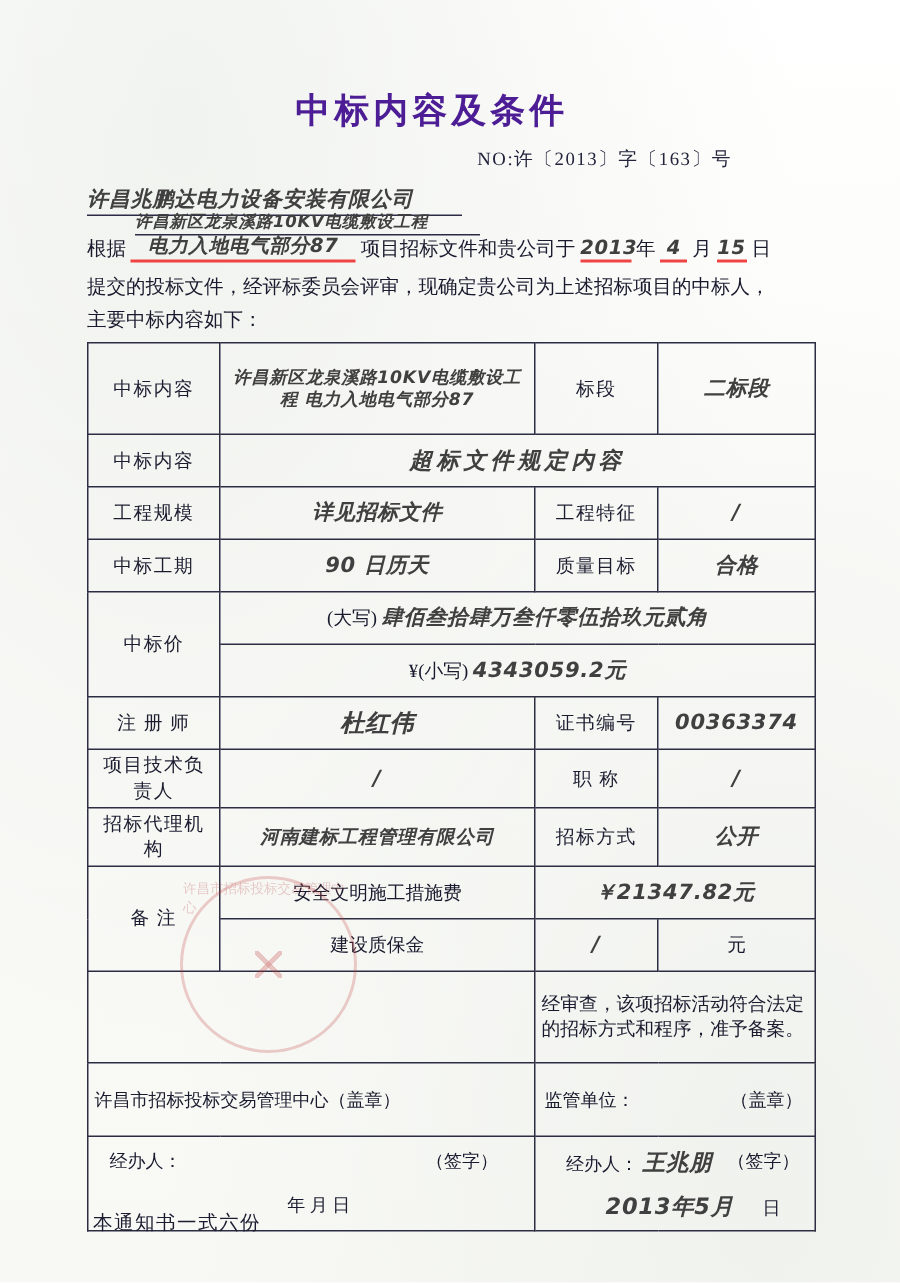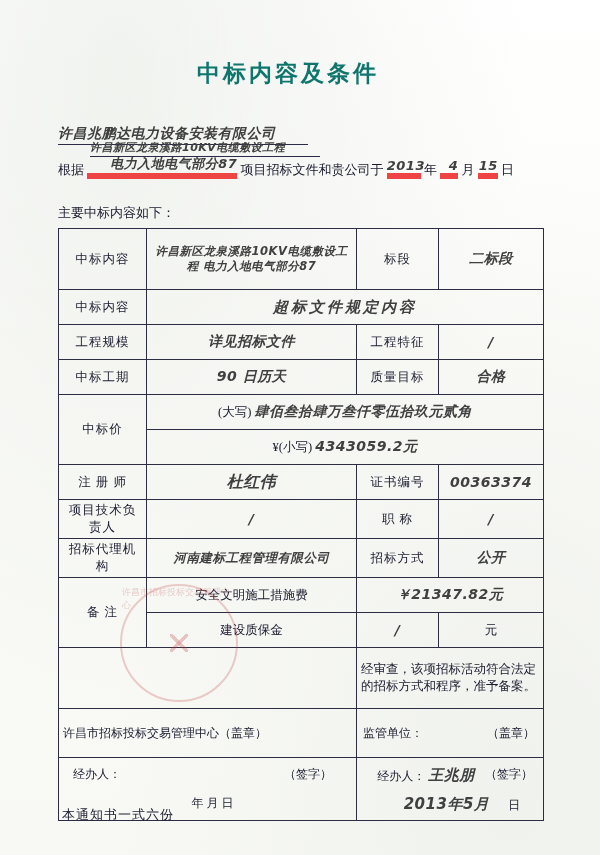--- a/index.html
+++ b/index.html
@@ -35,21 +35,21 @@
   .doc-title {
     position: absolute;
     top: 58px;
     left: 0;
     width: 576px;
     text-align: center;
     font-family: "Liberation Sans", sans-serif;
     font-weight: bold;
     font-size: 23px;
     letter-spacing: 3px;
-    color: #0f766e;
+    color: #4c1d95;
   }
   .doc-no {
     position: absolute;
     top: 98px;
     right: 112px;
     font-size: 12.5px;
     letter-spacing: 1px;
     color: #23233c;
   }
   
@@ -81,22 +81,22 @@
   .line-root {
     position: absolute;
     top: 155px;
     left: 58px;
     width: 490px;
     font-size: 13px;
   }
   .line-root .seg { display: inline-block; }
   .u-fill {
     display: inline-block;
-    border-bottom: 6px solid #ef4444;
-    text-align: right;
+    border-bottom: 2px solid #ef4444;
+    text-align: center;
     vertical-align: bottom;
   }
   .line2 {
     position: absolute;
     top: 182px;
     left: 58px;
     width: 500px;
     font-size: 13px;
   }
   .line3 {
@@ -189,20 +189,21 @@
     margin-top: 32px;
   }
 </style>
 </head>
 <body>
 
 <div class="page">
   <div class="paper-tint"></div>
 
   <div class="doc-title">中标内容及条件</div>
+  <div class="doc-no">NO:许〔2013〕字〔163〕号</div>
 
   <div class="company-line">
     <span class="hw">许昌兆鹏达电力设备安装有限公司</span>
   </div>
 
   <div class="project-line">
     <span class="hw" style="font-size:11px">许昌新区龙泉溪路10KV电缆敷设工程</span>
   </div>
 
   <div class="line-root">
@@ -210,20 +211,21 @@
     <span class="u-fill hw" style="width:150px">电力入地电气部分87</span>
     <span class="seg">项目招标文件和贵公司于</span>
     <span class="u-fill hw" style="width:34px">2013</span>
     <span class="seg">年</span>
     <span class="u-fill hw" style="width:18px">4</span>
     <span class="seg">月</span>
     <span class="u-fill hw" style="width:20px">15</span>
     <span class="seg">日</span>
   </div>
 
+  <div class="line2">提交的投标文件，经评标委员会评审，现确定贵公司为上述招标项目的中标人，</div>
   <div class="line3">主要中标内容如下：</div>
 
   <table class="main">
     <colgroup>
       <col style="width:88px">
       <col style="width:210px">
       <col style="width:82px">
       <col style="width:105px">
     </colgroup>
     <tbody>

